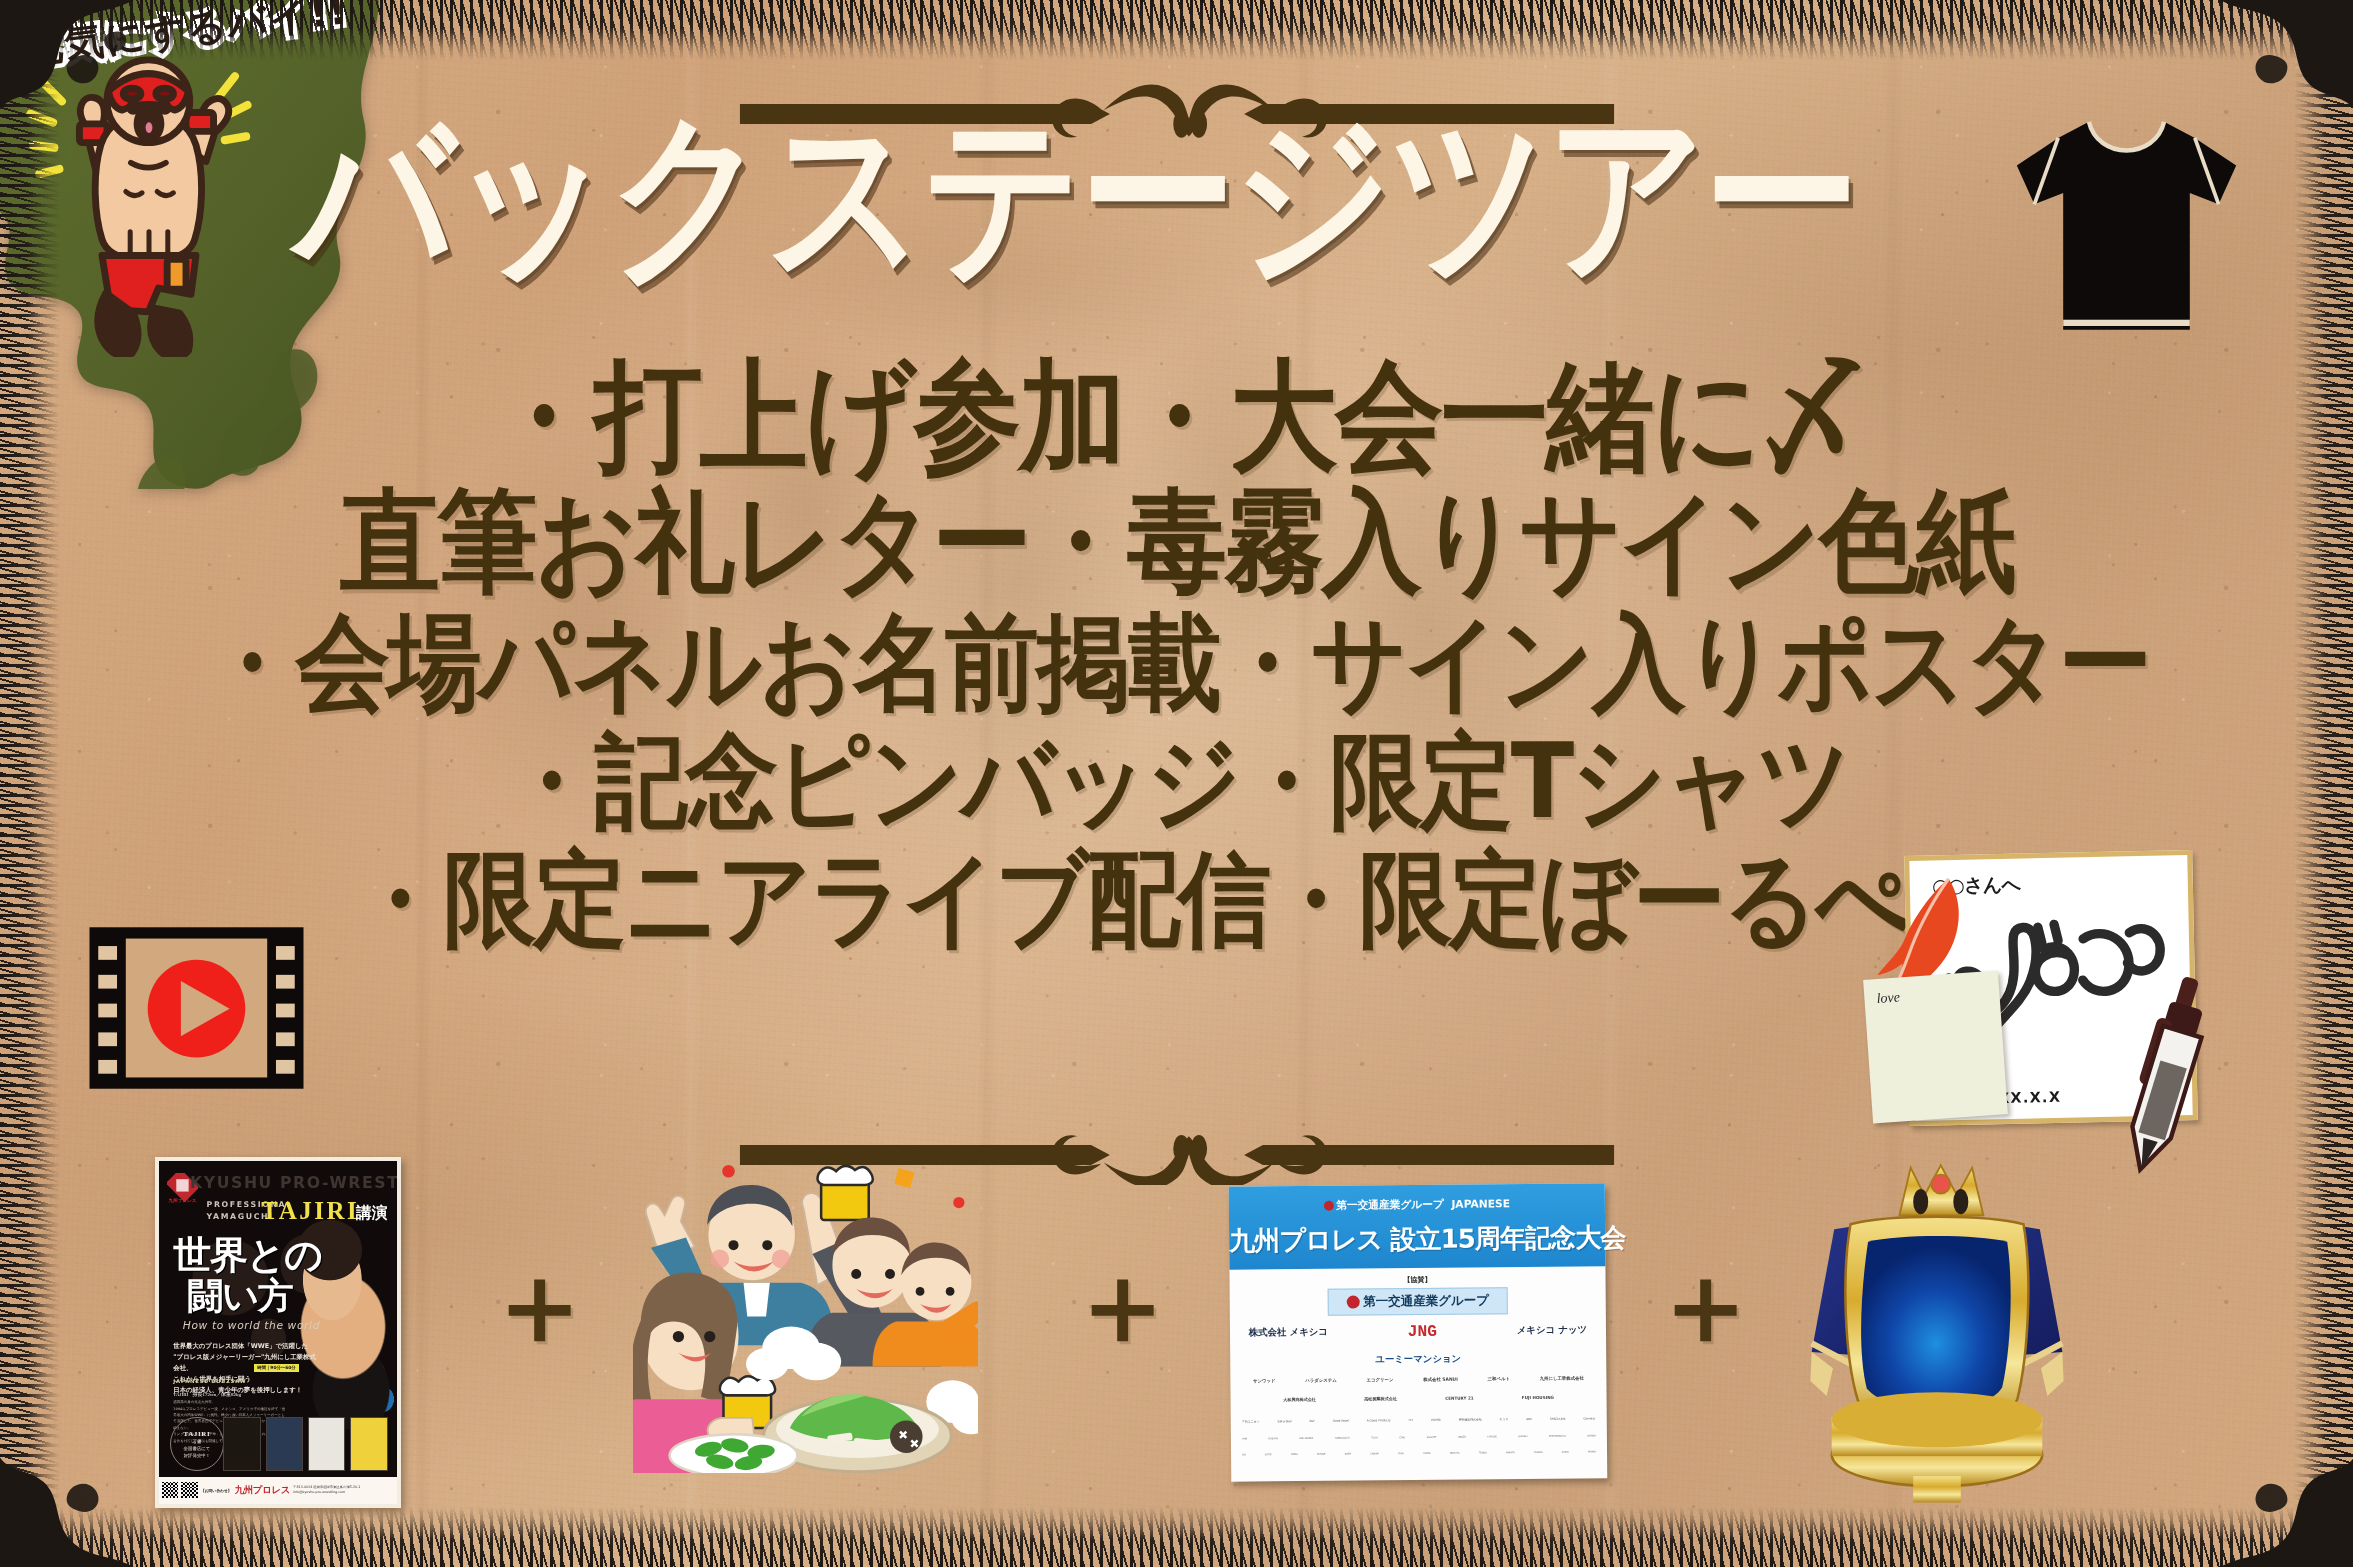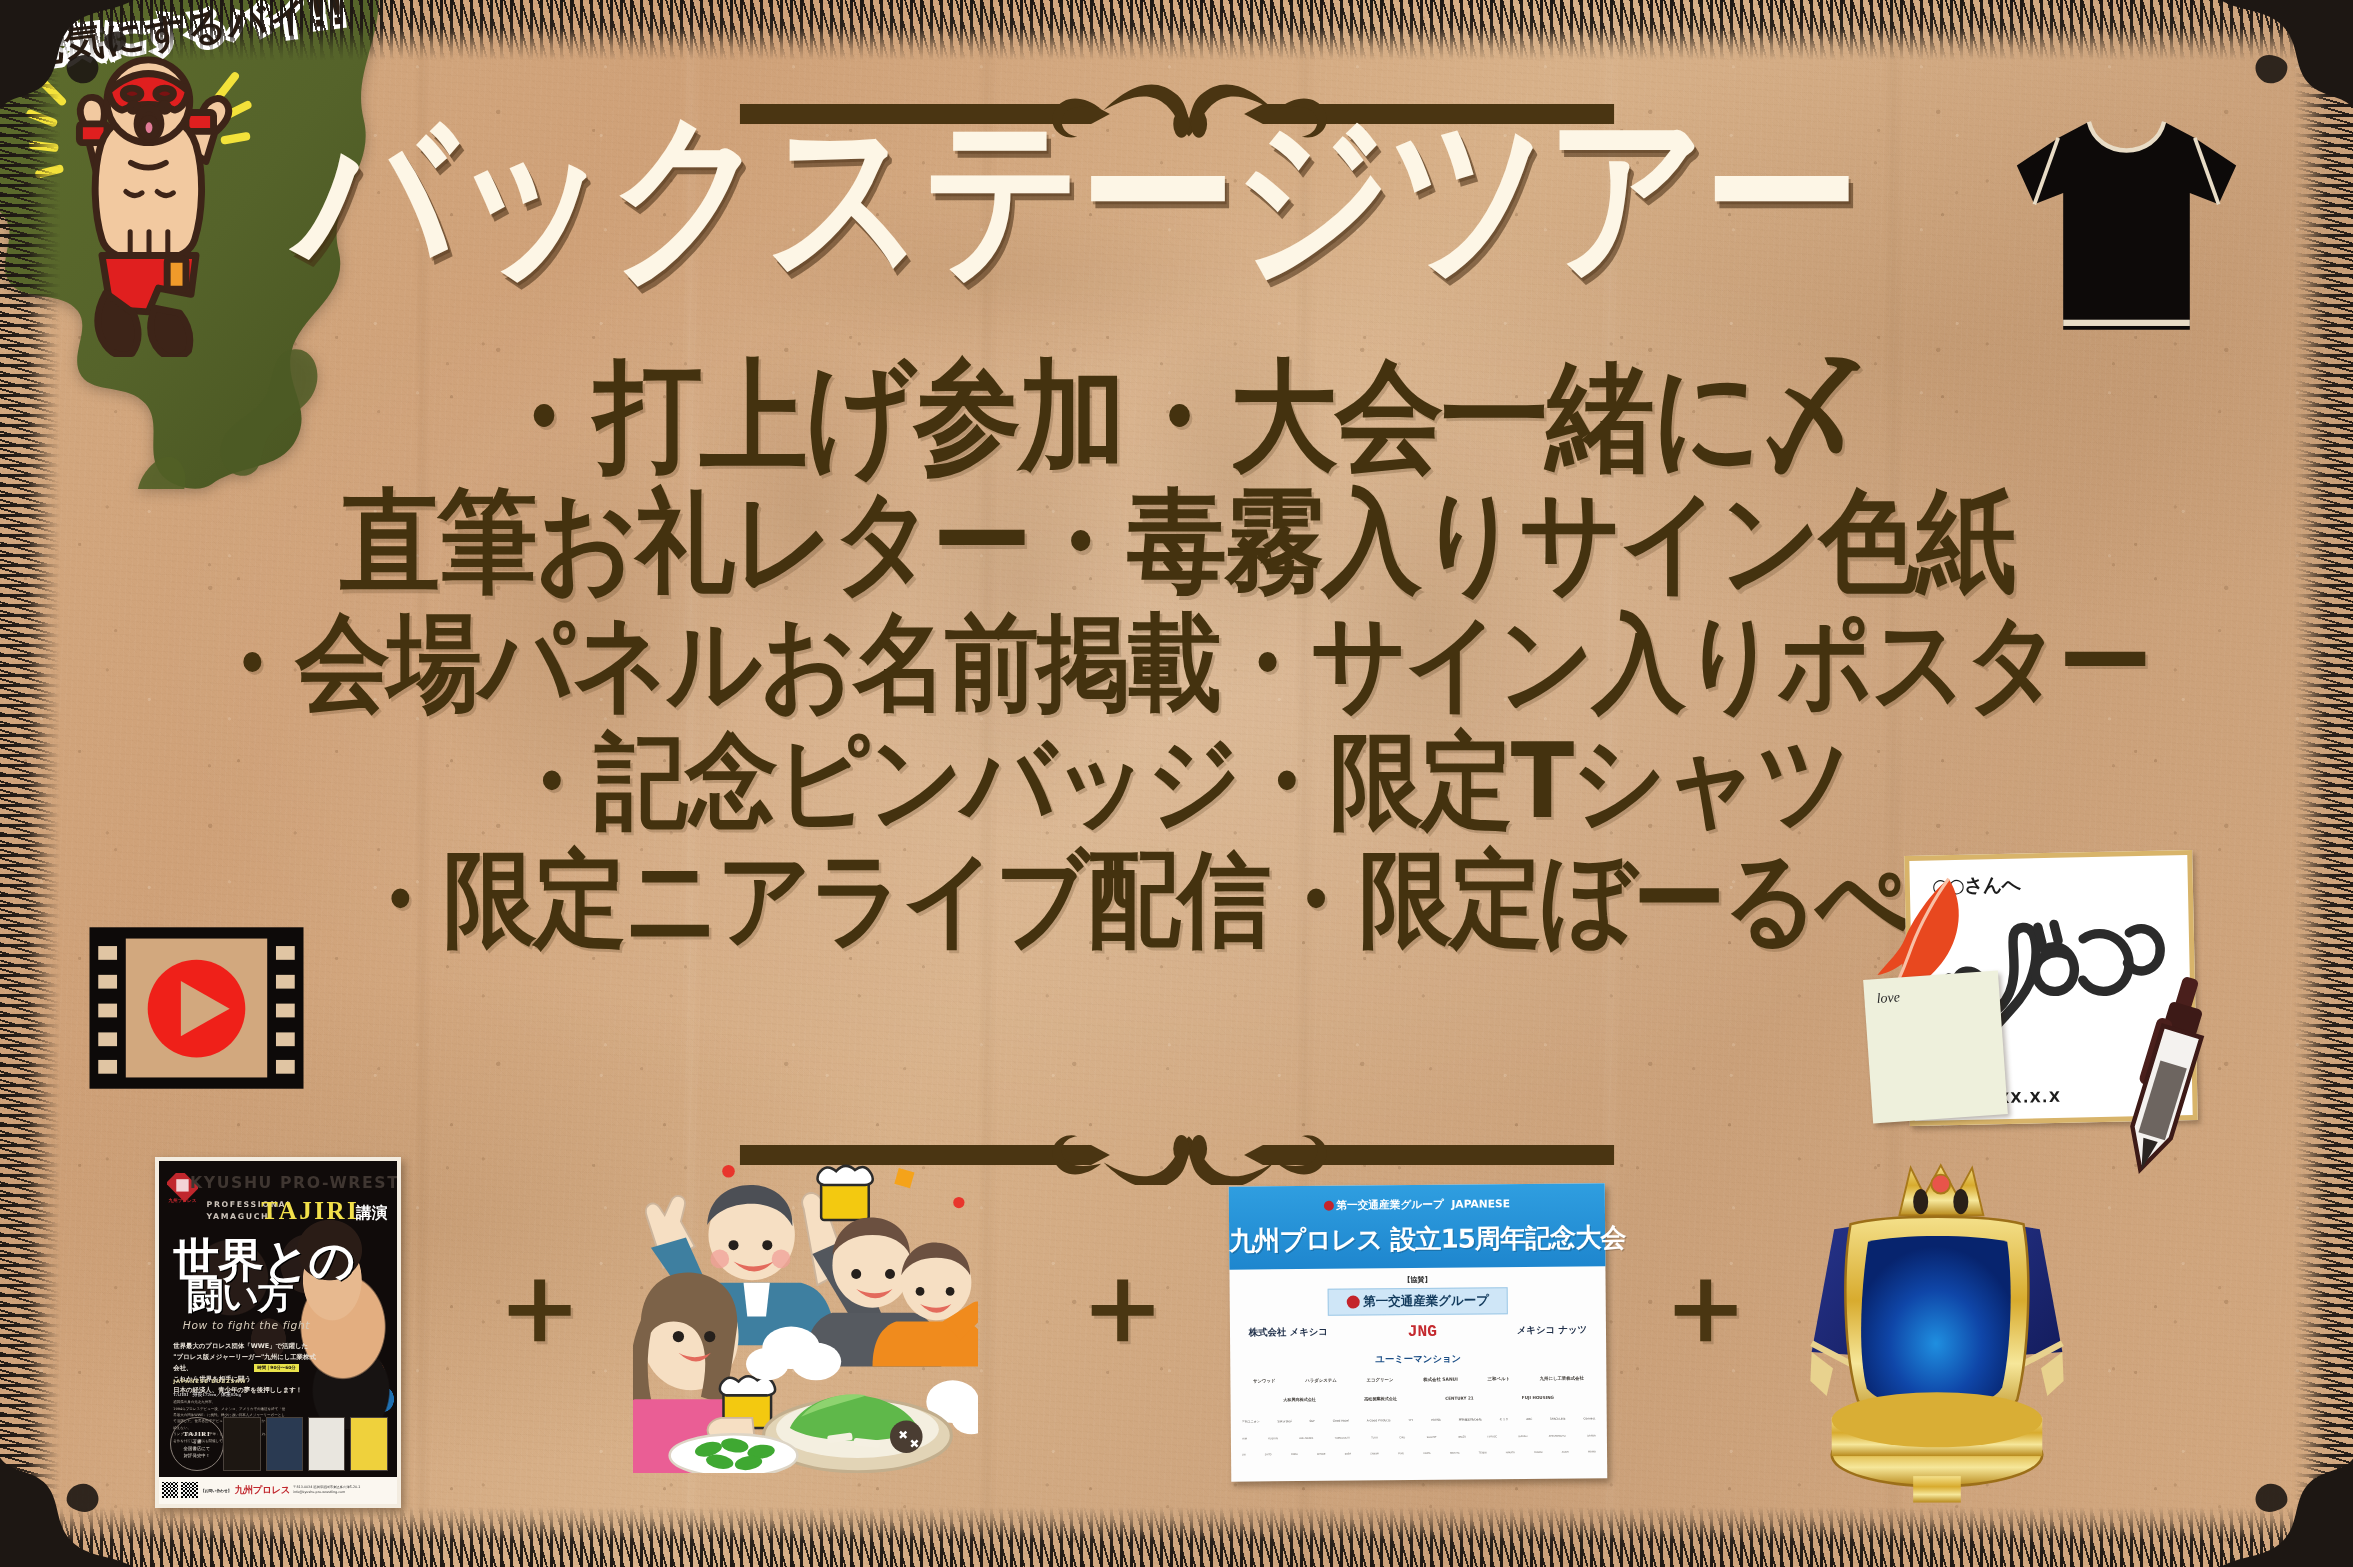--- a/index.html
+++ b/index.html
@@ -178,21 +178,21 @@
       radial-gradient(ellipse 18% 14% at 62% 30%, #6b4a3c 0 60%, transparent 62%),
       radial-gradient(ellipse 12% 10% at 46% 52%, #6b4a3c 0 60%, transparent 62%),
       radial-gradient(ellipse 14% 12% at 78% 55%, #6b4a3c 0 60%, transparent 62%);
   }
   .tj-kyushu{position:absolute;left:13%;top:3.6%;right:3%;color:#3f3631;font-size:15.7px;font-weight:900;letter-spacing:1.6px;white-space:nowrap;}
   .tj-logo{position:absolute;left:3.5%;top:3.4%;width:13%;aspect-ratio:1/1;}
   .tj-logo svg{width:100%;height:100%}
   .tj-pro{position:absolute;left:20%;top:11.2%;color:#cdc4bb;font-size:7.8px;font-weight:700;letter-spacing:1.6px;line-height:1.5;}
   .tj-name{position:absolute;left:43%;top:10.4%;color:#f2e04a;font-size:25px;font-weight:900;letter-spacing:2.5px;font-family:"Liberation Serif",serif;}
   .tj-kouen{position:absolute;right:4%;top:12.2%;color:#ffffff;font-size:15.7px;font-weight:900;}
-  .tj-t1{position:absolute;left:6%;top:20%;color:#fff;font-size:46px;font-weight:900;letter-spacing:-1.3px;text-shadow:1.3px 1.3px 0 #000;}
+  .tj-t1{position:absolute;left:6%;top:20%;color:#fff;font-size:38px;font-weight:900;letter-spacing:-1.3px;text-shadow:1.3px 1.3px 0 #000;}
   .tj-t2{position:absolute;left:12%;top:32.5%;color:#fff;font-size:36px;font-weight:900;letter-spacing:-1.3px;text-shadow:1.3px 1.3px 0 #000;}
   .tj-sub{position:absolute;left:10%;top:46%;color:#d8cdbb;font-size:10.7px;font-style:italic;letter-spacing:0.6px;}
   .tj-para{position:absolute;left:6%;top:52.5%;right:32%;color:#e8e2d8;font-size:6.4px;line-height:1.72;font-weight:700;}
   .tj-badge{position:absolute;left:40%;top:59.2%;background:#eae34b;color:#18120e;font-size:4.4px;font-weight:900;padding:1.3px 3.1px;}
   .tj-jb{position:absolute;left:6%;top:63.2%;color:#d9cfa0;font-size:5.3px;font-weight:900;letter-spacing:0.8px;}
   .tj-nm2{position:absolute;left:6%;top:65.4%;color:#fff;font-size:12px;font-weight:900;letter-spacing:1.3px;font-family:"Liberation Serif",serif;}
   .tj-nm2 span{font-size:5px;font-weight:400;letter-spacing:0;}
   .tj-bio{position:absolute;left:6%;top:69.5%;right:46%;color:#bcb3a8;font-size:3.5px;line-height:1.82;}
   .tj-photo{position:absolute;right:-2%;top:16%;width:56%;height:62%;
     background:
@@ -528,21 +528,21 @@
             <text x="30" y="56" font-size="9" fill="#c1272d" text-anchor="middle" font-weight="bold">九州プロレス</text>
           </svg>
       </div>
       <div class="tj-kyushu">KYUSHU PRO-WRESTLING</div>
       <div class="tj-pro"><span>PROFESSIONAL</span><br><span>YAMAGUCHI</span></div>
       <div class="tj-name">TAJIRI</div>
       <div class="tj-kouen">講演</div>
       <div class="tj-photo"></div>
       <div class="tj-t1">世界との</div>
       <div class="tj-t2">闘い方</div>
-      <div class="tj-sub">How to fight the fight</div>
+      <div class="tj-sub">How to world the world</div>
       <div class="tj-para" style="white-space:pre-line">世界最大のプロレス団体「WWE」で活躍した
 "プロレス版メジャーリーガー"九州にし工業株式会社、
 これから世界を相手に闘う
 日本の経済人、青少年の夢を後押しします！</div>
       <div class="tj-badge">時間｜90分〜60分</div>
       <div class="tj-jb">JAPANESE BUZZSAW</div>
       <div class="tj-nm2"><span>TAJIRI</span> <span>身長172cm／体重82kg</span></div>
       <div class="tj-bio" style="white-space:pre-line">福岡県出身の元北九州市。
 1994年プロレスデビュー後、メキシコ、アメリカでの遠征を経て「世界最大の団体WWE」に挑戦。稀少に強い日本人メジャーリーガーとして活躍した。世界各国でデビューを飾り、現在も世界中からオファーが絶えない。
 リング上のみならず「平等」としての活動も旺盛で、これまでに多くの著作を刊行し、講演も開催している。</div>

